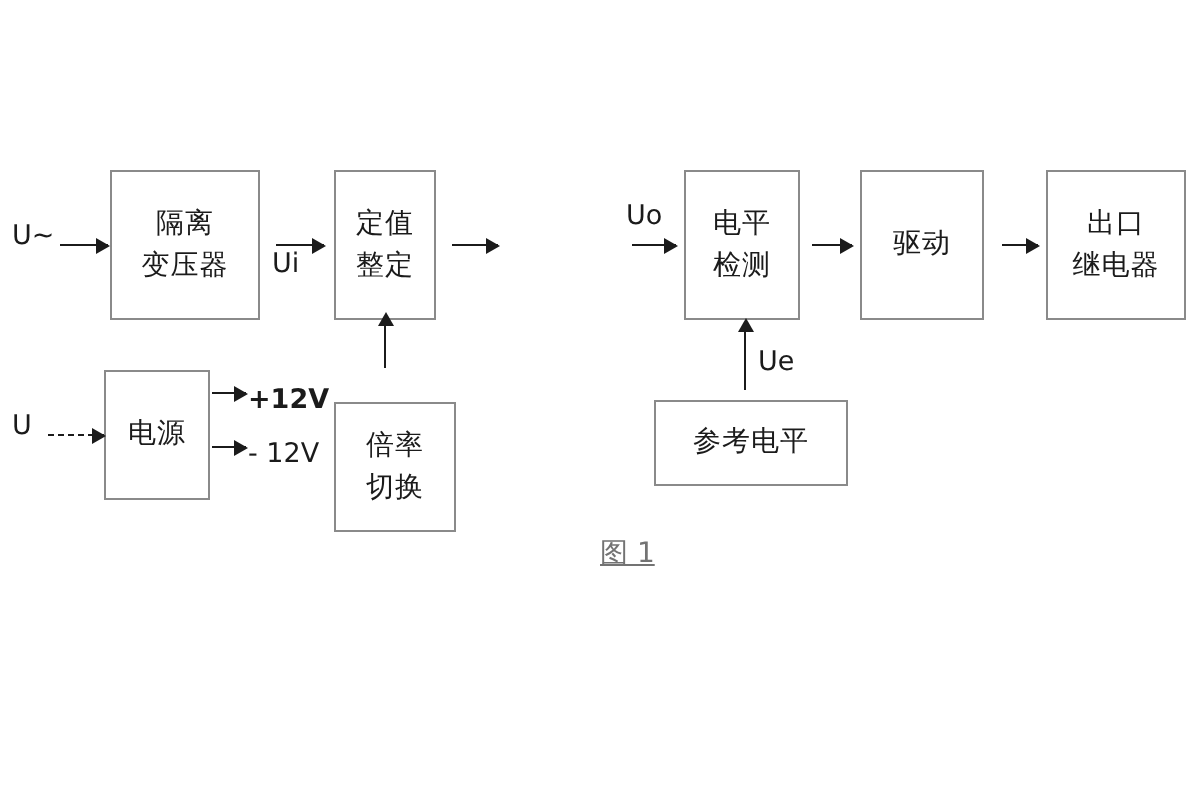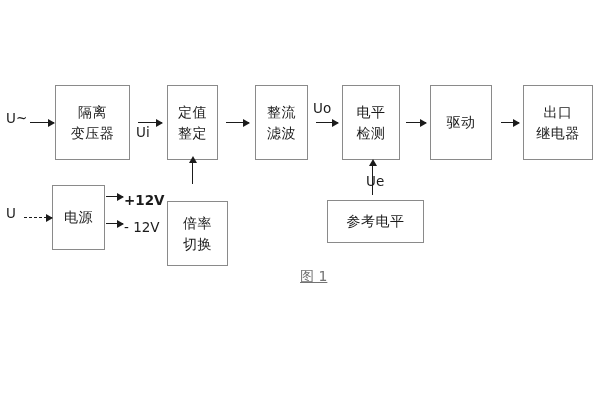--- a/index.html
+++ b/index.html
@@ -93,24 +93,20 @@
 
 <div id="diagram">
     <div class="box" style="left: 167px; top: 85px; width: 51px; height: 75px;">
       <span class="ln">定值</span>
       <span class="ln">整定</span>
     </div>
     <div class="box" style="left: 55px; top: 85px; width: 75px; height: 75px;">
       <span class="ln">隔离</span>
       <span class="ln">变压器</span>
     </div>
-    <div class="box" style="left: 255px; top: 85px; width: 53px; height: 75px;">
-      <span class="ln">整流</span>
-      <span class="ln">滤波</span>
-    </div>
     <div class="box" style="left: 342px; top: 85px; width: 58px; height: 75px;">
       <span class="ln">电平</span>
       <span class="ln">检测</span>
     </div>
     <div class="box" style="left: 430px; top: 85px; width: 62px; height: 75px;">
       <span class="ln">驱动</span>
     </div>
     <div class="box" style="left: 523px; top: 85px; width: 70px; height: 75px;">
       <span class="ln">出口</span>
       <span class="ln">继电器</span>
@@ -124,21 +120,21 @@
     </div>
     <div class="box" style="left: 327px; top: 200px; width: 97px; height: 43px;">
       <span class="ln">参考电平</span>
     </div>
     <div class="sig" style="left: 6px; top: 110px;">U~</div>
     <div class="arrow-h" style="left: 30px; top: 122px; width: 24px;"></div>
     <div class="sig" style="left: 6px; top: 205px;">U</div>
     <div class="arrow-h dash" style="left: 24px; top: 217px; width: 28px;"></div>
     <div class="sig" style="left: 136px; top: 100px; margin-top: 24px;">Ui</div>
     <div class="sig" style="left: 313px; top: 100px;">Uo</div>
-    <div class="sig" style="left: 366px; top: 173px;">Ue</div>
+    <div class="sig" style="left: 379px; top: 173px;">Ue</div>
     <div class="sig" style="left: 124px; top: 192px; font-weight: bold;">+12V</div>
     <div class="sig" style="left: 124px; top: 219px;">- 12V</div>
     <div class="arrow-h" style="left: 138px; top: 122px; width: 24px;"></div>
     <div class="arrow-h" style="left: 226px; top: 122px; width: 23px;"></div>
     <div class="arrow-h" style="left: 316px; top: 122px; width: 22px;"></div>
     <div class="arrow-h" style="left: 406px; top: 122px; width: 20px;"></div>
     <div class="arrow-h" style="left: 501px; top: 122px; width: 18px;"></div>
     <div class="arrow-h" style="left: 106px; top: 196px; width: 17px;"></div>
     <div class="arrow-h" style="left: 106px; top: 223px; width: 17px;"></div>
     <div class="arrow-v" style="left: 192px; top: 163px; height: 21px;"></div>

